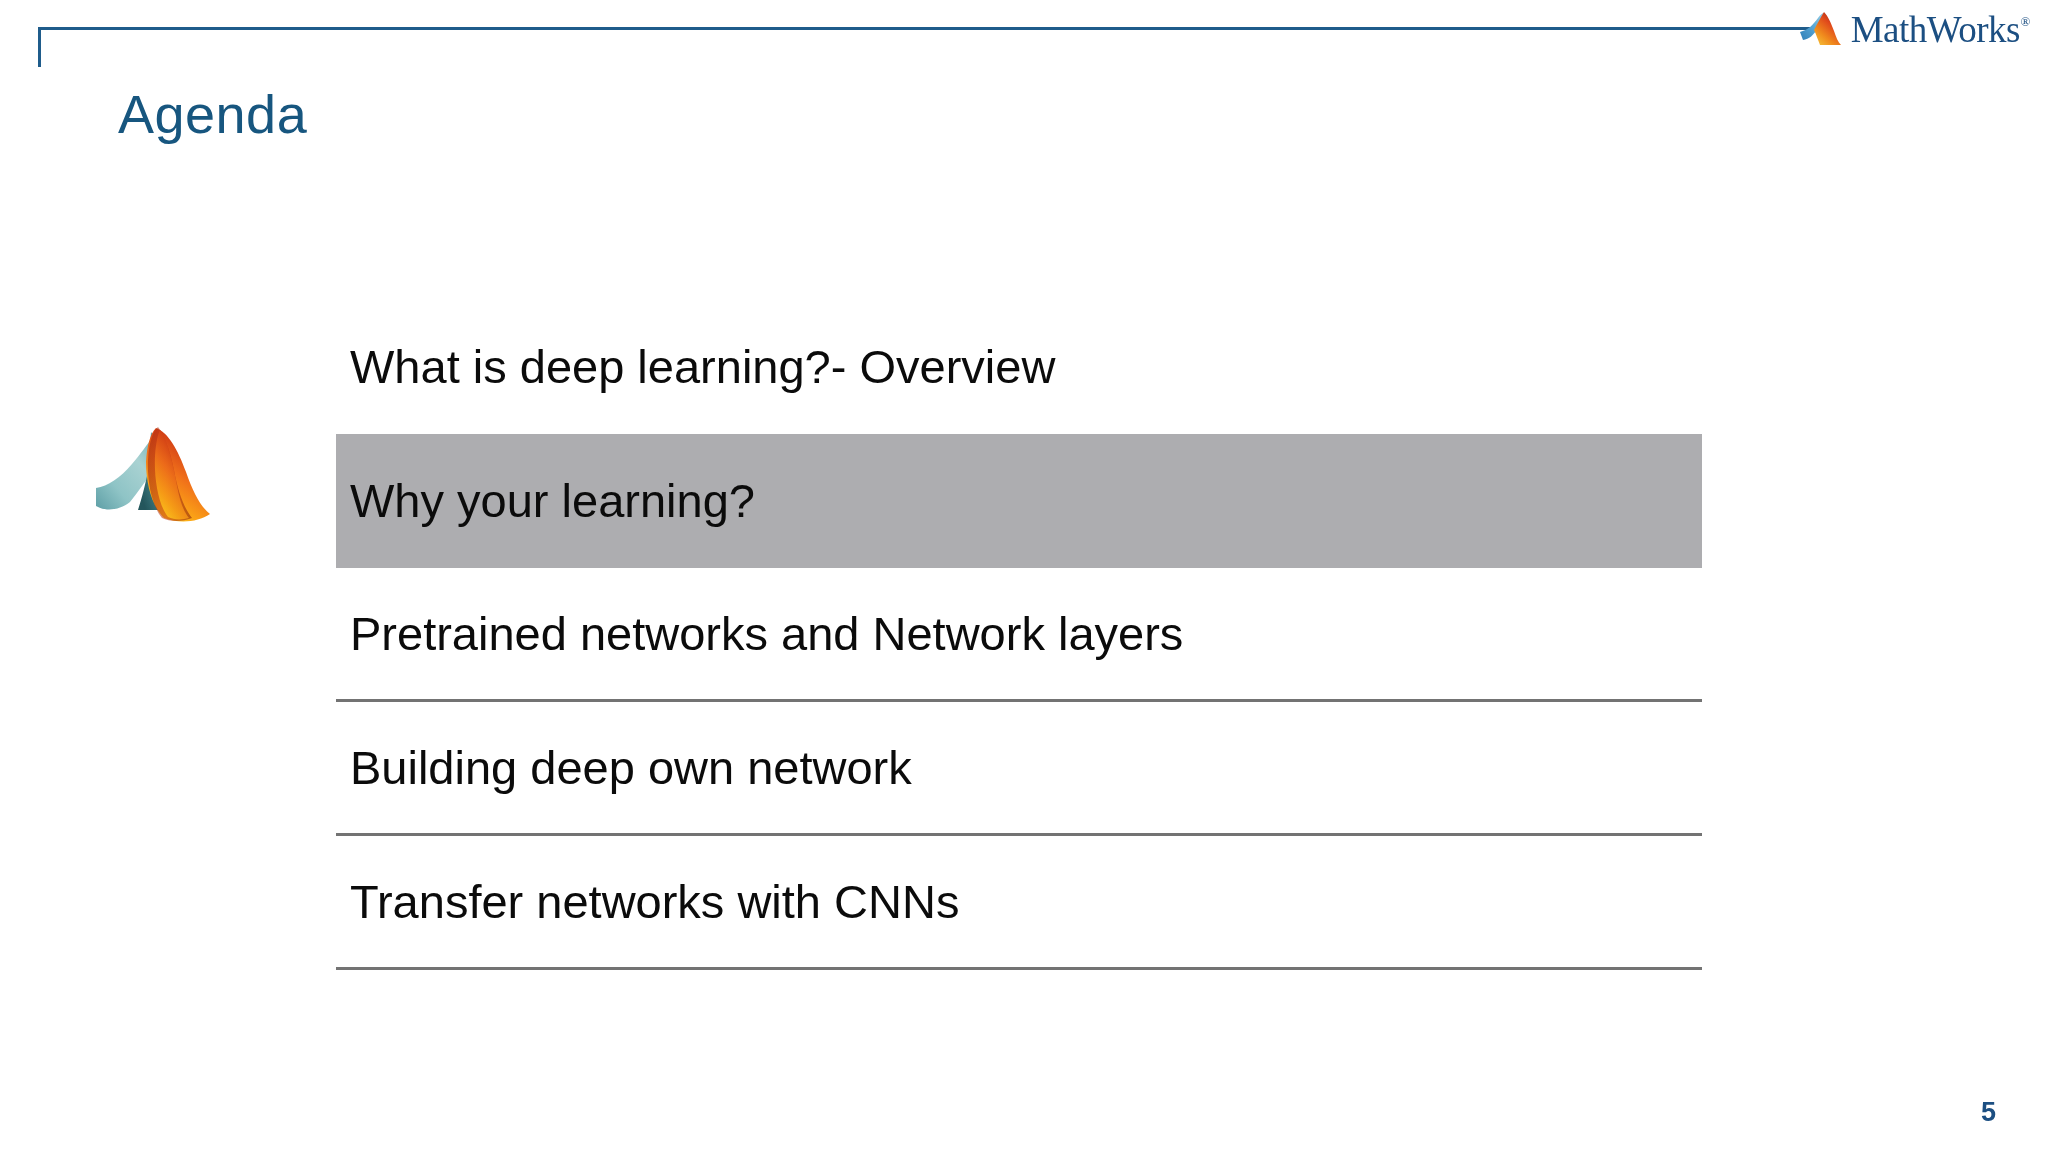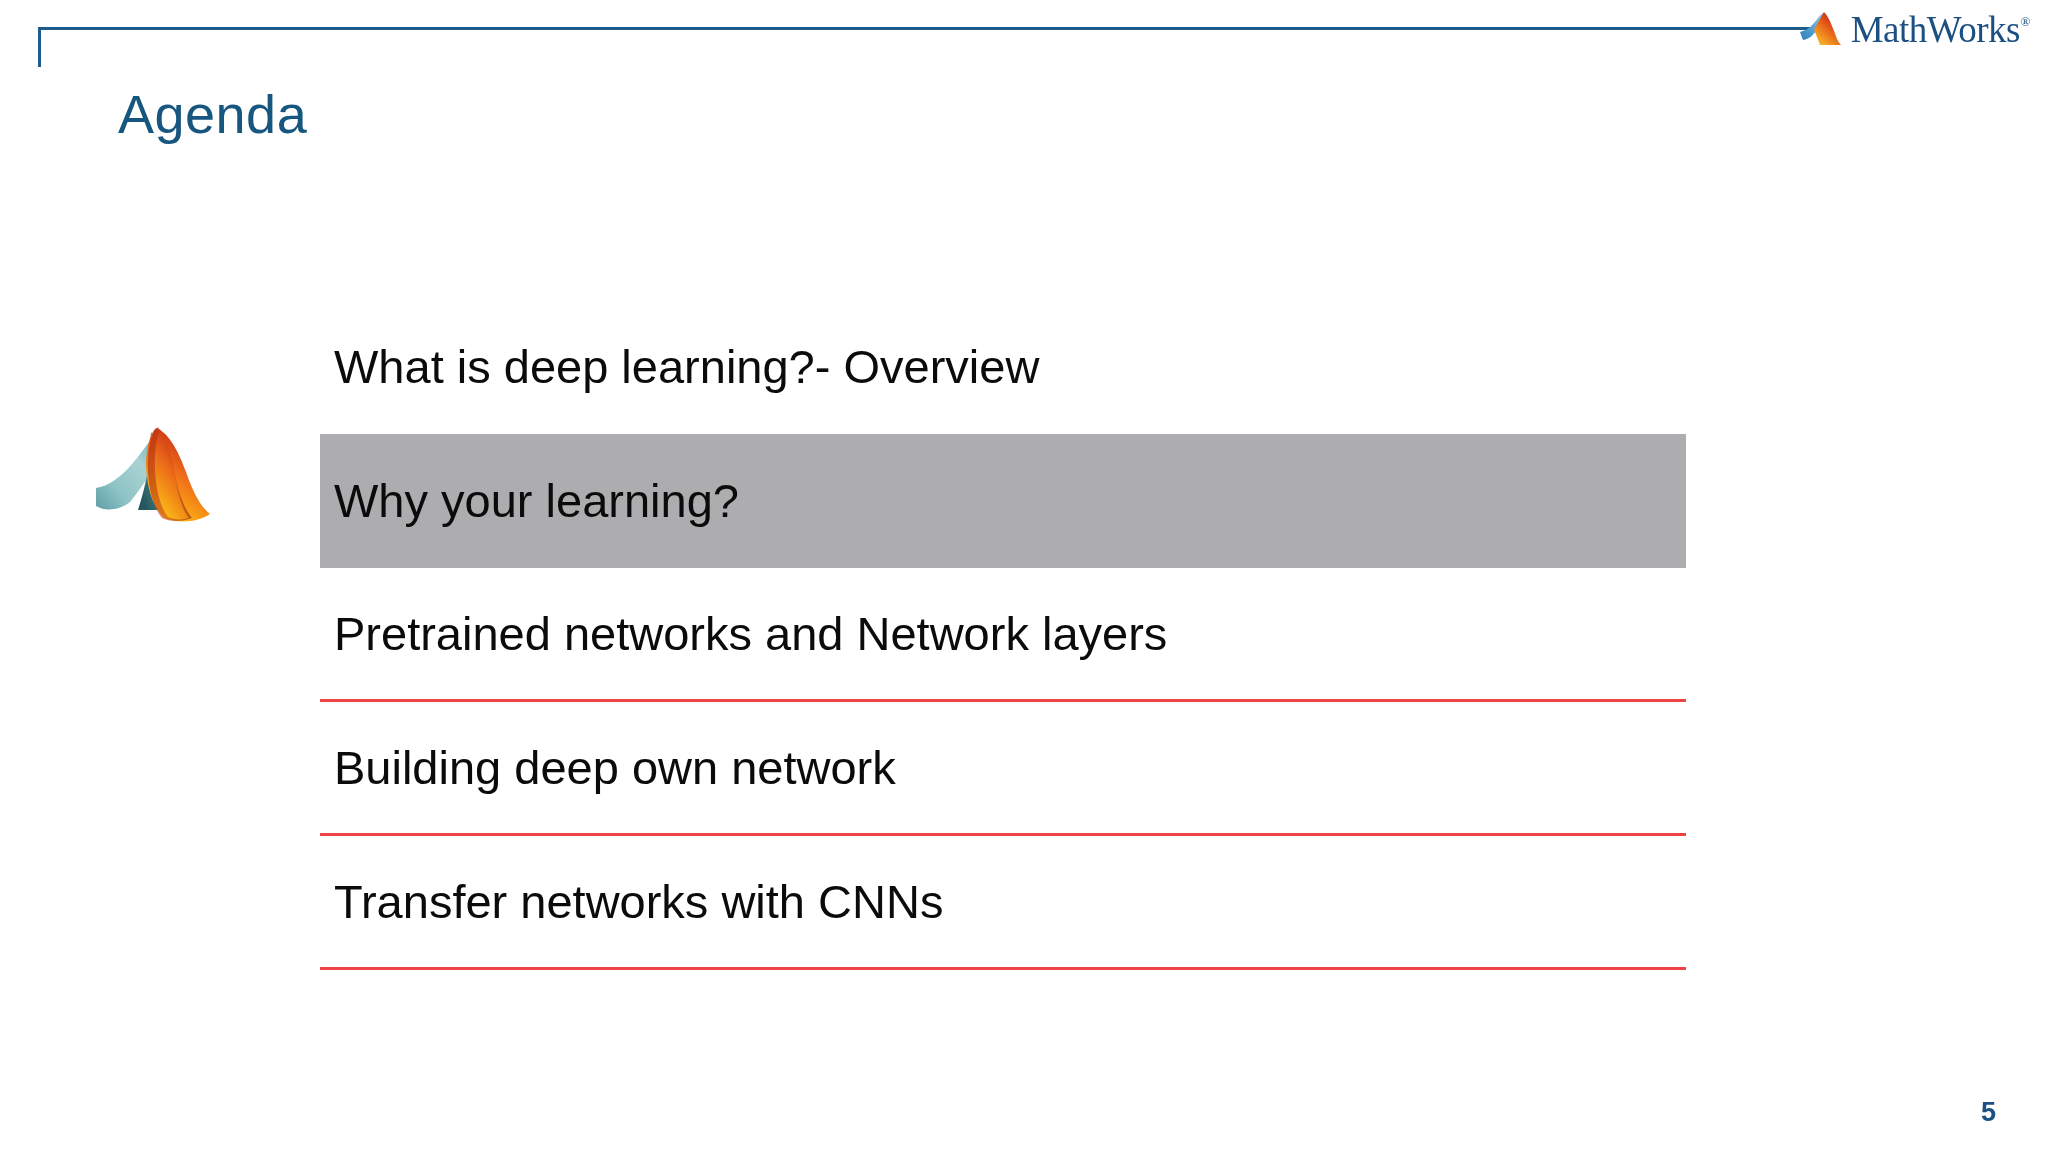--- a/index.html
+++ b/index.html
@@ -87,36 +87,36 @@
     position: absolute;
     left: 94px;
     top: 410px;
     width: 140px;
     height: 130px;
   }
 
   
   #agenda-list {
     position: absolute;
-    left: 320px;
+    left: 336px;
     top: 300px;
     width: 1366px;
   }
   .agenda-row {
     position: relative;
     height: 134px;
     box-sizing: border-box;
     display: flex;
     align-items: center;
   }
   .agenda-row.highlighted {
     background: #ADADB0;
   }
   .agenda-row.ruled {
-    border-bottom: 3px solid #ef4444;
+    border-bottom: 3px solid #737373;
   }
   .agenda-label {
     font-size: 47px;
     color: #0B0B0B;
     line-height: 1.05;
     padding-left: 14px;
     white-space: nowrap;
   }
 
   

